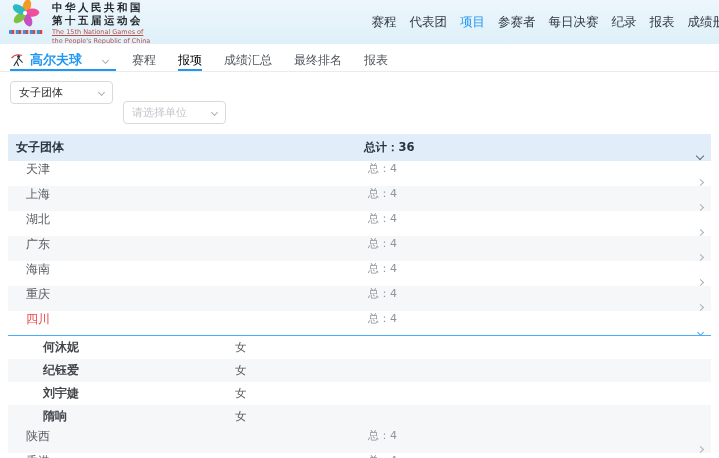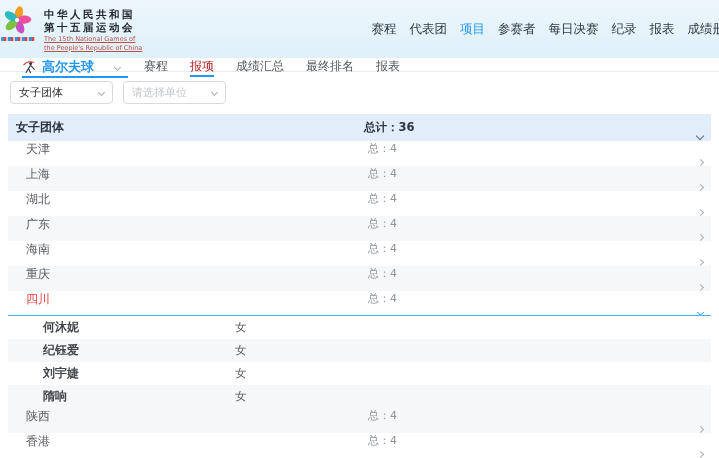--- a/index.html
+++ b/index.html
@@ -1,53 +1,53 @@
 <!DOCTYPE html>
 <html><head>
 <meta charset="utf-8">
 <style>
   * { margin:0; padding:0; box-sizing:border-box; }
   html,body { width:719px; height:458px; overflow:hidden; background:#fff;
     font-family:"DejaVu Sans","Liberation Sans",sans-serif; }
   .page { width:719px; height:458px; position:relative; background:#fff; }
 
   
-  .topbar { height:58px; background:linear-gradient(180deg,#edf6fc 0%,#def0f9 100%);
-    display:flex; align-items:center; overflow:hidden; }
+  .topbar { height:44px; background:linear-gradient(180deg,#edf6fc 0%,#def0f9 100%);
+    display:flex; align-items:center; padding-left:8px; overflow:hidden; }
   .brand { display:flex; align-items:flex-start; gap:8px; cursor:pointer; }
   .emblem { width:36px; display:flex; flex-direction:column; align-items:center; }
   .emblem svg { width:32px; height:30px; display:block; }
   .emblem-caption { width:34px; height:4px; margin-top:1px; border-radius:1px;
     background:repeating-linear-gradient(90deg,#3e8fd8 0 3px,#d8433f 3px 5px,rgba(216,67,63,.25) 5px 7px); }
   .brand-text { padding-top:2px; }
   .brand-text .cn { font-size:10.5px; font-weight:bold; color:#23272d; letter-spacing:2.5px; line-height:1.3; white-space:nowrap; }
   .brand-text .en { font-size:6.5px; color:#b8504a; line-height:1.35; white-space:nowrap;text-decoration:underline; }
 
   .topnav { margin-left:auto; display:flex; gap:13px; white-space:nowrap; margin-right:-6px; }
   .nav-item { font-size:12.5px; color:#303740; cursor:pointer; }
   .nav-item.active { color:#2197f3; }
 
   
-  .sportbar { height:14px; display:flex; align-items:flex-start; border-bottom:1px solid #ebebeb; padding-left:22px; background:#fff; }
+  .sportbar { height:28px; display:flex; align-items:flex-end; border-bottom:1px solid #ebebeb; padding-left:10px; background:#fff; }
   .sport-select { width:106px; display:flex; align-items:center; gap:6px;
     border-bottom:2px solid #2197f3; cursor:pointer; }
   .golficon svg { width:14px; height:14px; display:block; }
   .sport-name { color:#2197f3; font-weight:bold; font-size:13px; flex:1; white-space:nowrap; }
   .tabs { display:flex; margin-left:16px; gap:22px; }
   .tab { font-size:12px; color:#51565c; display:flex; align-items:center;
     border-bottom:2px solid transparent; cursor:pointer; white-space:nowrap; }
-  .tab.active { color:#b91c1c; border-bottom-color:#2197f3; }
+  .tab.active { color:#000000; border-bottom-color:#2197f3; }
 
   
   .filterbar { padding:9px 10px 10px 10px; display:flex; gap:10px; background:#fff; }
   .select { width:103px; height:23px; border:1px solid #d9d9d9; border-radius:4px;
     display:flex; align-items:center; padding:0 8px; font-size:11px; color:#333;
     background:#fff; cursor:pointer; }
   .select span { flex:1; white-space:nowrap; overflow:hidden; }
-  .select.placeholder { color:#c1c5cb; }
+  .select.placeholder { color:#c1c5cb;margin-top:20px; }
 
   
   .chev { display:inline-block; width:5px; height:5px;
     border-right:1px solid #aab0b8; border-bottom:1px solid #aab0b8; }
   .chev.down  { transform:rotate(45deg); }
   .chev.right { transform:rotate(-45deg); }
   .chev.blue  { border-color:#49aefc; }
   .chev.dark  { border-color:#5c6b7a; width:6px; height:6px; }
 
   

